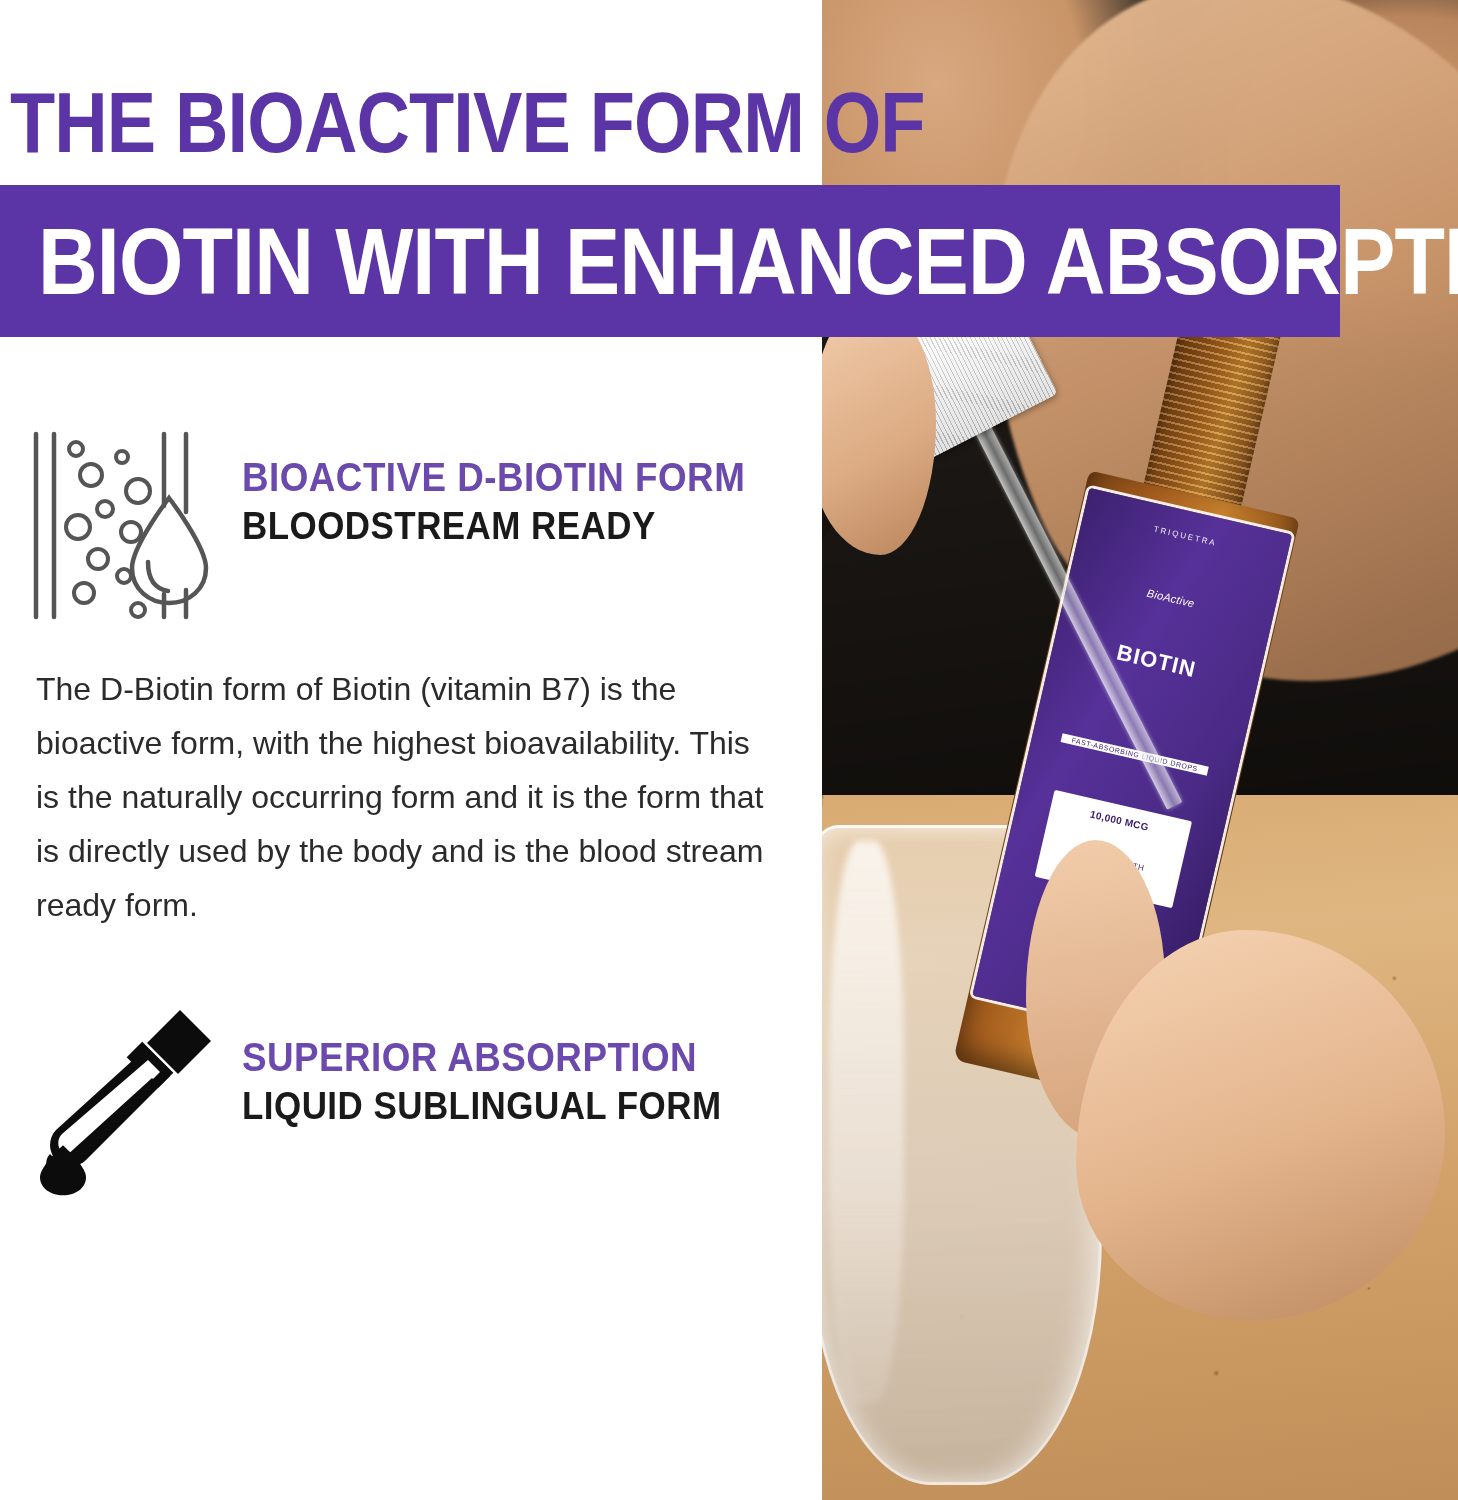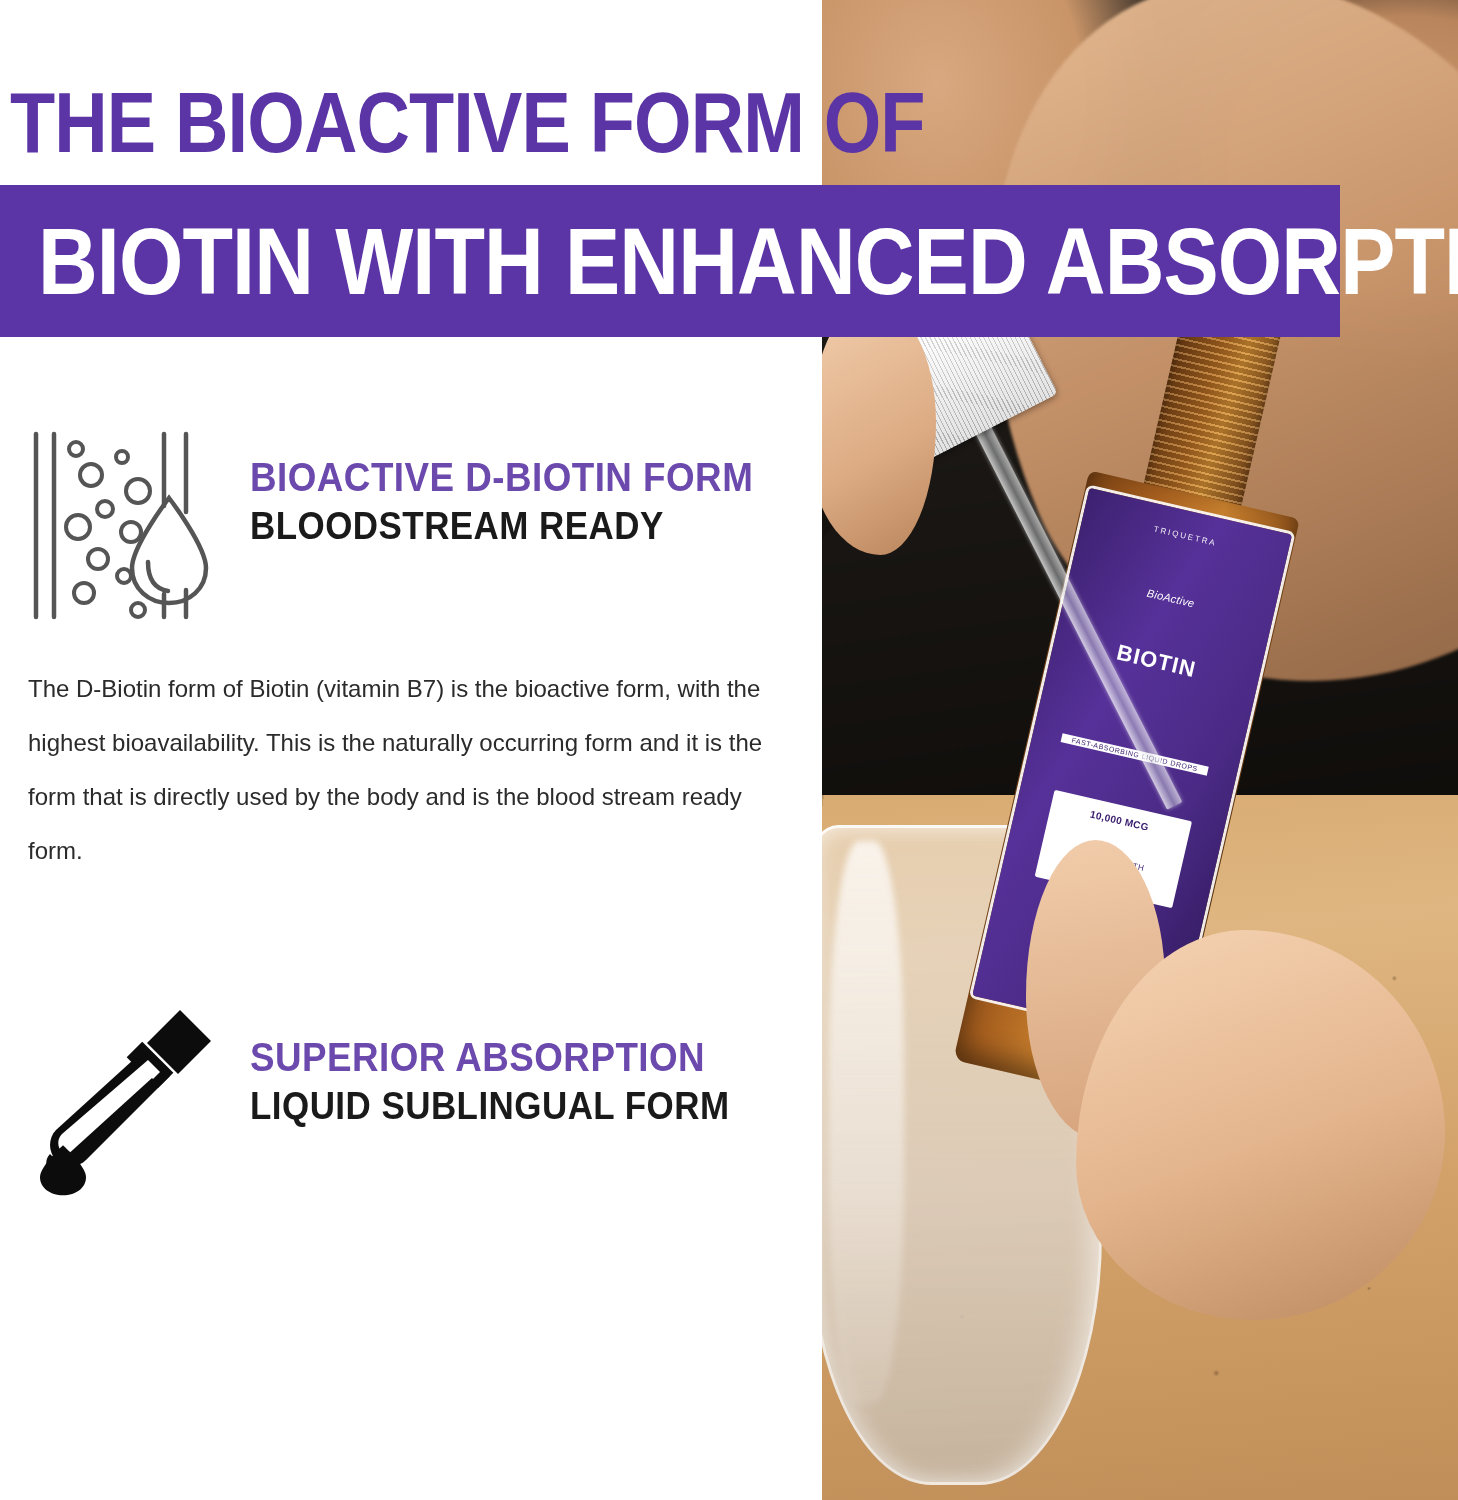--- a/index.html
+++ b/index.html
@@ -210,21 +210,21 @@
     letter-spacing:-1px;
     transform:scaleX(.88);
     transform-origin:left center;
     white-space:nowrap;
     font-family:"Liberation Sans Narrow","Liberation Sans", sans-serif;
   }
 
   
   .feature { position:absolute; left:0; width:800px; }
   .feature-icon { position:absolute; left:28px; top:0; width:185px; height:195px; }
-  .feature-text { position:absolute; left:250px; top:26px; width:545px; }
+  .feature-text { position:absolute; left:242px; top:26px; width:545px; }
 
   .f-title {
     color:#6b49ad;
     font-size:40px;
     font-weight:bold;
     letter-spacing:.5px;
     line-height:46px;
     transform:scaleX(.92);
     transform-origin:left center;
     white-space:nowrap;
@@ -236,23 +236,23 @@
     font-weight:bold;
     letter-spacing:.5px;
     line-height:44px;
     margin-top:4px;
     transform:scaleX(.92);
     transform-origin:left center;
     white-space:nowrap;
     font-family:"Liberation Sans Narrow","Liberation Sans", sans-serif;
   }
   .f-body {
-    position:absolute; left:28px; width:745px;
+    position:absolute; left:36px; width:745px;
     color:#2b2b2b;
-    font-size:24px;
+    font-size:32px;
     line-height:54px;
     font-weight:400;
     font-family:"Liberation Sans", sans-serif;
   }
 </style>
 </head>
 <body>
 
 <div id="page">
 

